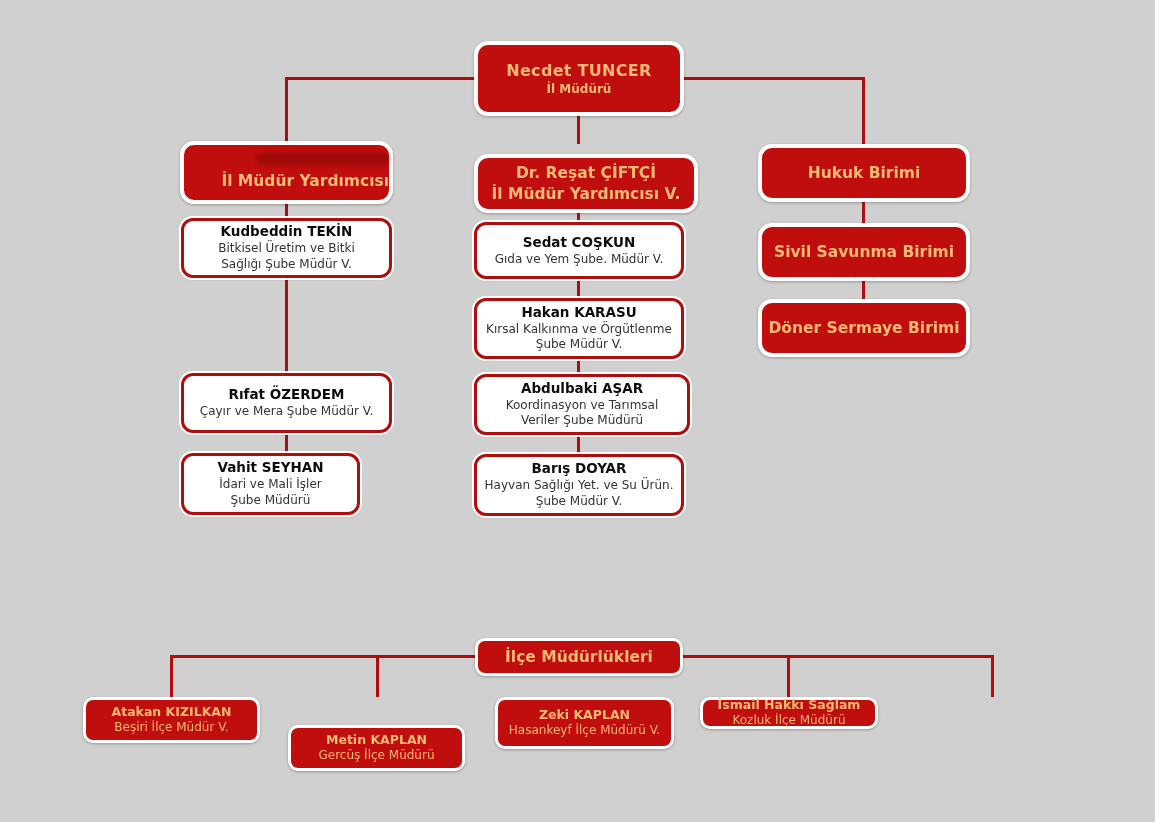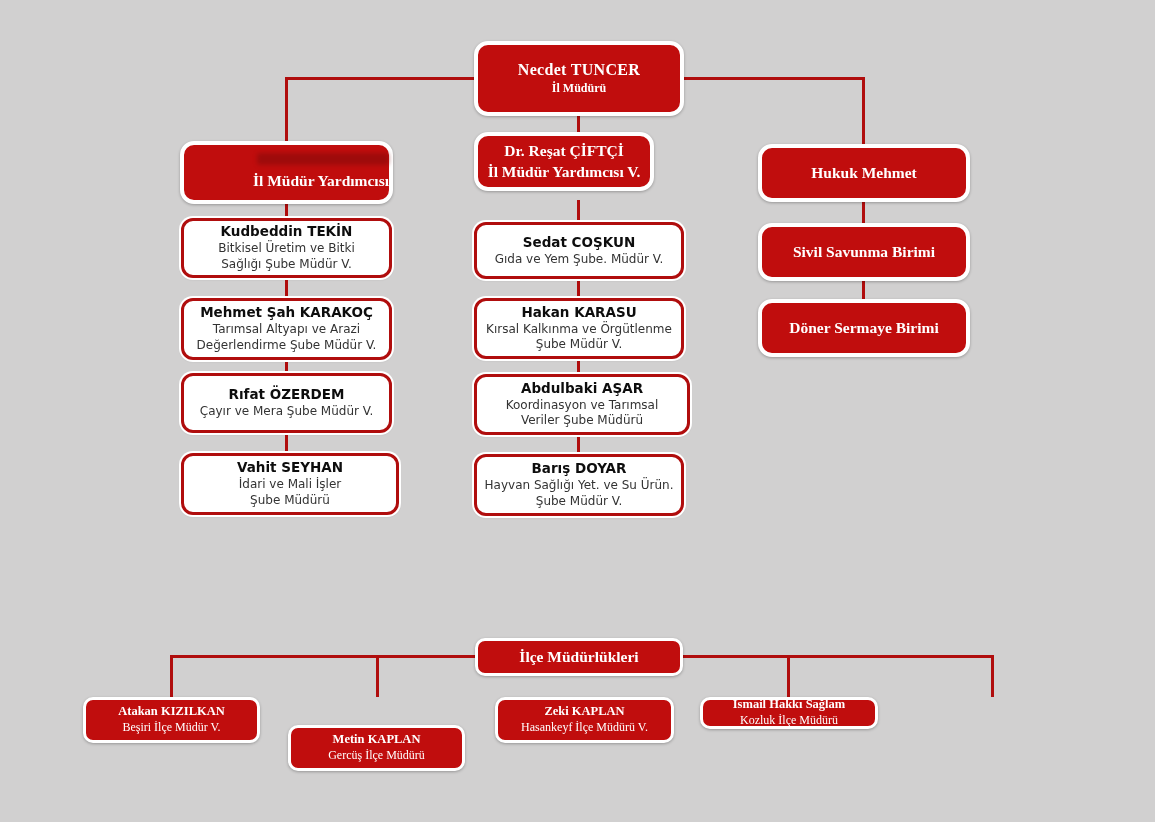--- a/index.html
+++ b/index.html
@@ -17,23 +17,22 @@
 
   .box{
     position:absolute;box-sizing:border-box;z-index:2;
     display:flex;flex-direction:column;align-items:center;justify-content:center;
     text-align:center;
   }
   .red{
     background:var(--red);
     border:4px solid #ffffff;
     border-radius:14px;
-    color:#ffffff;
+    color:#fdba74;
     box-shadow:0 1px 3px rgba(0,0,0,.28);
-    font-family:Liberation Serif, serif;
   }
   .white{
     background:#ffffff;
     border:3px solid var(--red-line);
     border-radius:12px;
     color:var(--ink);
     box-shadow:0 0 0 2px #ffffff,0 1px 3px rgba(0,0,0,.2);
   }
 
   .name-lg{font-size:16px;font-weight:bold;letter-spacing:.3px;}
@@ -80,50 +79,45 @@
   <div class="box red" style="left:474px;top:41px;width:210px;height:75px;">
     <div class="name-lg">Necdet TUNCER</div>
     <div class="sub-lg">İl Müdürü</div>
   </div>
 
   <div class="box red" style="left:180px;top:141px;width:213px;height:63px;align-items:flex-end;">
     <div class="ghost"></div>
     <div class="head-title">İl Müdür Yardımcısı</div>
   </div>
 
-  <div class="box red" style="left:474px;top:132px;width:180px;height:59px;">
+  <div class="box red" style="left:474px;top:154px;width:224px;height:59px;">
     <div class="head-title">Dr. Reşat ÇİFTÇİ</div>
     <div class="head-title">İl Müdür Yardımcısı V.</div>
   </div>
 
   <div class="box red" style="left:758px;top:144px;width:212px;height:58px;">
-    <div class="head-title">Hukuk Mehmet</div>
+    <div class="head-title">Hukuk Birimi</div>
   </div>
   <div class="box red" style="left:758px;top:223px;width:212px;height:58px;">
     <div class="head-title">Sivil Savunma Birimi</div>
   </div>
   <div class="box red" style="left:758px;top:299px;width:212px;height:58px;">
     <div class="head-title">Döner Sermaye Birimi</div>
   </div>
 
   <div class="box white" style="left:181px;top:218px;width:211px;height:60px;">
     <div class="unit-name">Kudbeddin TEKİN</div>
     <div class="unit-role">Bitkisel Üretim ve Bitki
 Sağlığı Şube Müdür V.</div>
   </div>
-  <div class="box white" style="left:181px;top:298px;width:211px;height:62px;">
-    <div class="unit-name">Mehmet Şah KARAKOÇ</div>
-    <div class="unit-role">Tarımsal Altyapı ve Arazi
-Değerlendirme Şube Müdür V.</div>
-  </div>
   <div class="box white" style="left:181px;top:373px;width:211px;height:60px;align-items:center;">
     <div class="unit-name">Rıfat ÖZERDEM</div>
     <div class="unit-role">Çayır ve Mera Şube Müdür V.</div>
   </div>
-  <div class="box white" style="left:181px;top:453px;width:218px;height:62px;">
+  <div class="box white" style="left:181px;top:453px;width:179px;height:62px;">
     <div class="unit-name">Vahit SEYHAN</div>
     <div class="unit-role">İdari ve Mali İşler
 Şube Müdürü</div>
   </div>
 
   <div class="box white" style="left:474px;top:222px;width:210px;height:57px;">
     <div class="unit-name">Sedat COŞKUN</div>
     <div class="unit-role">Gıda ve Yem Şube. Müdür V.</div>
   </div>
   <div class="box white" style="left:474px;top:298px;width:210px;height:61px;">
@@ -147,21 +141,21 @@
   </div>
 
   <div class="box red" style="left:83px;top:697px;width:177px;height:46px;border-width:3px;border-radius:10px;">
     <div class="district-name">Atakan KIZILKAN</div>
     <div class="district-role">Beşiri İlçe Müdür V.</div>
   </div>
   <div class="box red" style="left:288px;top:697px;width:177px;height:46px;border-width:3px;border-radius:10px;margin-top:28px;">
     <div class="district-name">Metin KAPLAN</div>
     <div class="district-role">Gercüş İlçe Müdürü</div>
   </div>
-  <div class="box red" style="left:495px;top:697px;width:179px;height:46px;border-width:3px;border-radius:10px;">
+  <div class="box red" style="left:495px;top:697px;width:179px;height:52px;border-width:3px;border-radius:10px;">
     <div class="district-name">Zeki KAPLAN</div>
     <div class="district-role">Hasankeyf İlçe Müdürü V.</div>
   </div>
   <div class="box red" style="left:700px;top:697px;width:178px;height:32px;border-width:3px;border-radius:10px;">
     <div class="district-name">İsmail Hakkı Sağlam</div>
     <div class="district-role">Kozluk İlçe Müdürü</div>
   </div>
 
 </div>
 

